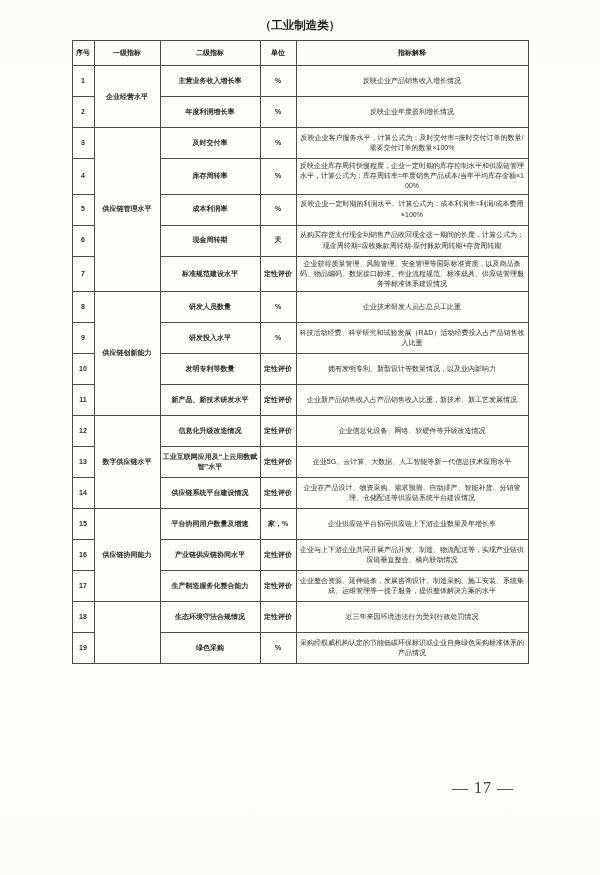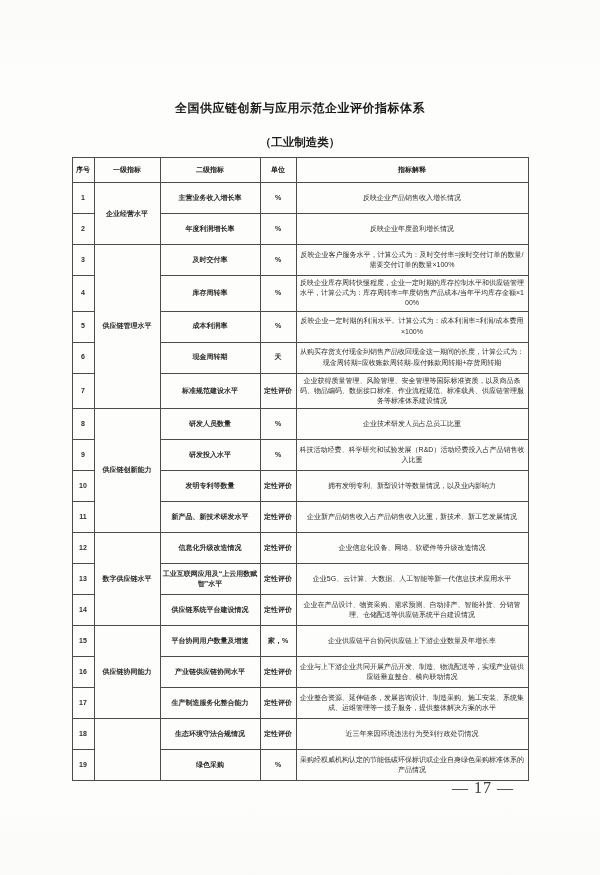--- a/index.html
+++ b/index.html
@@ -70,21 +70,20 @@
     font-size:16px;
     color:#3a3a3a;
     letter-spacing:1px;
     font-family:"Liberation Serif","DejaVu Serif",serif;
   }
 </style>
 </head>
 <body>
 
 <div class="page">
-  <div class="title">全国供应链创新与应用示范企业评价指标体系</div>
   <div class="subtitle">（工业制造类）</div>
 
   <table class="indicator">
     <colgroup>
         <col style="width: 22px;">
         <col style="width: 66px;">
         <col style="width: 100px;">
         <col style="width: 36px;">
         <col style="width: 232px;">
       </colgroup>

